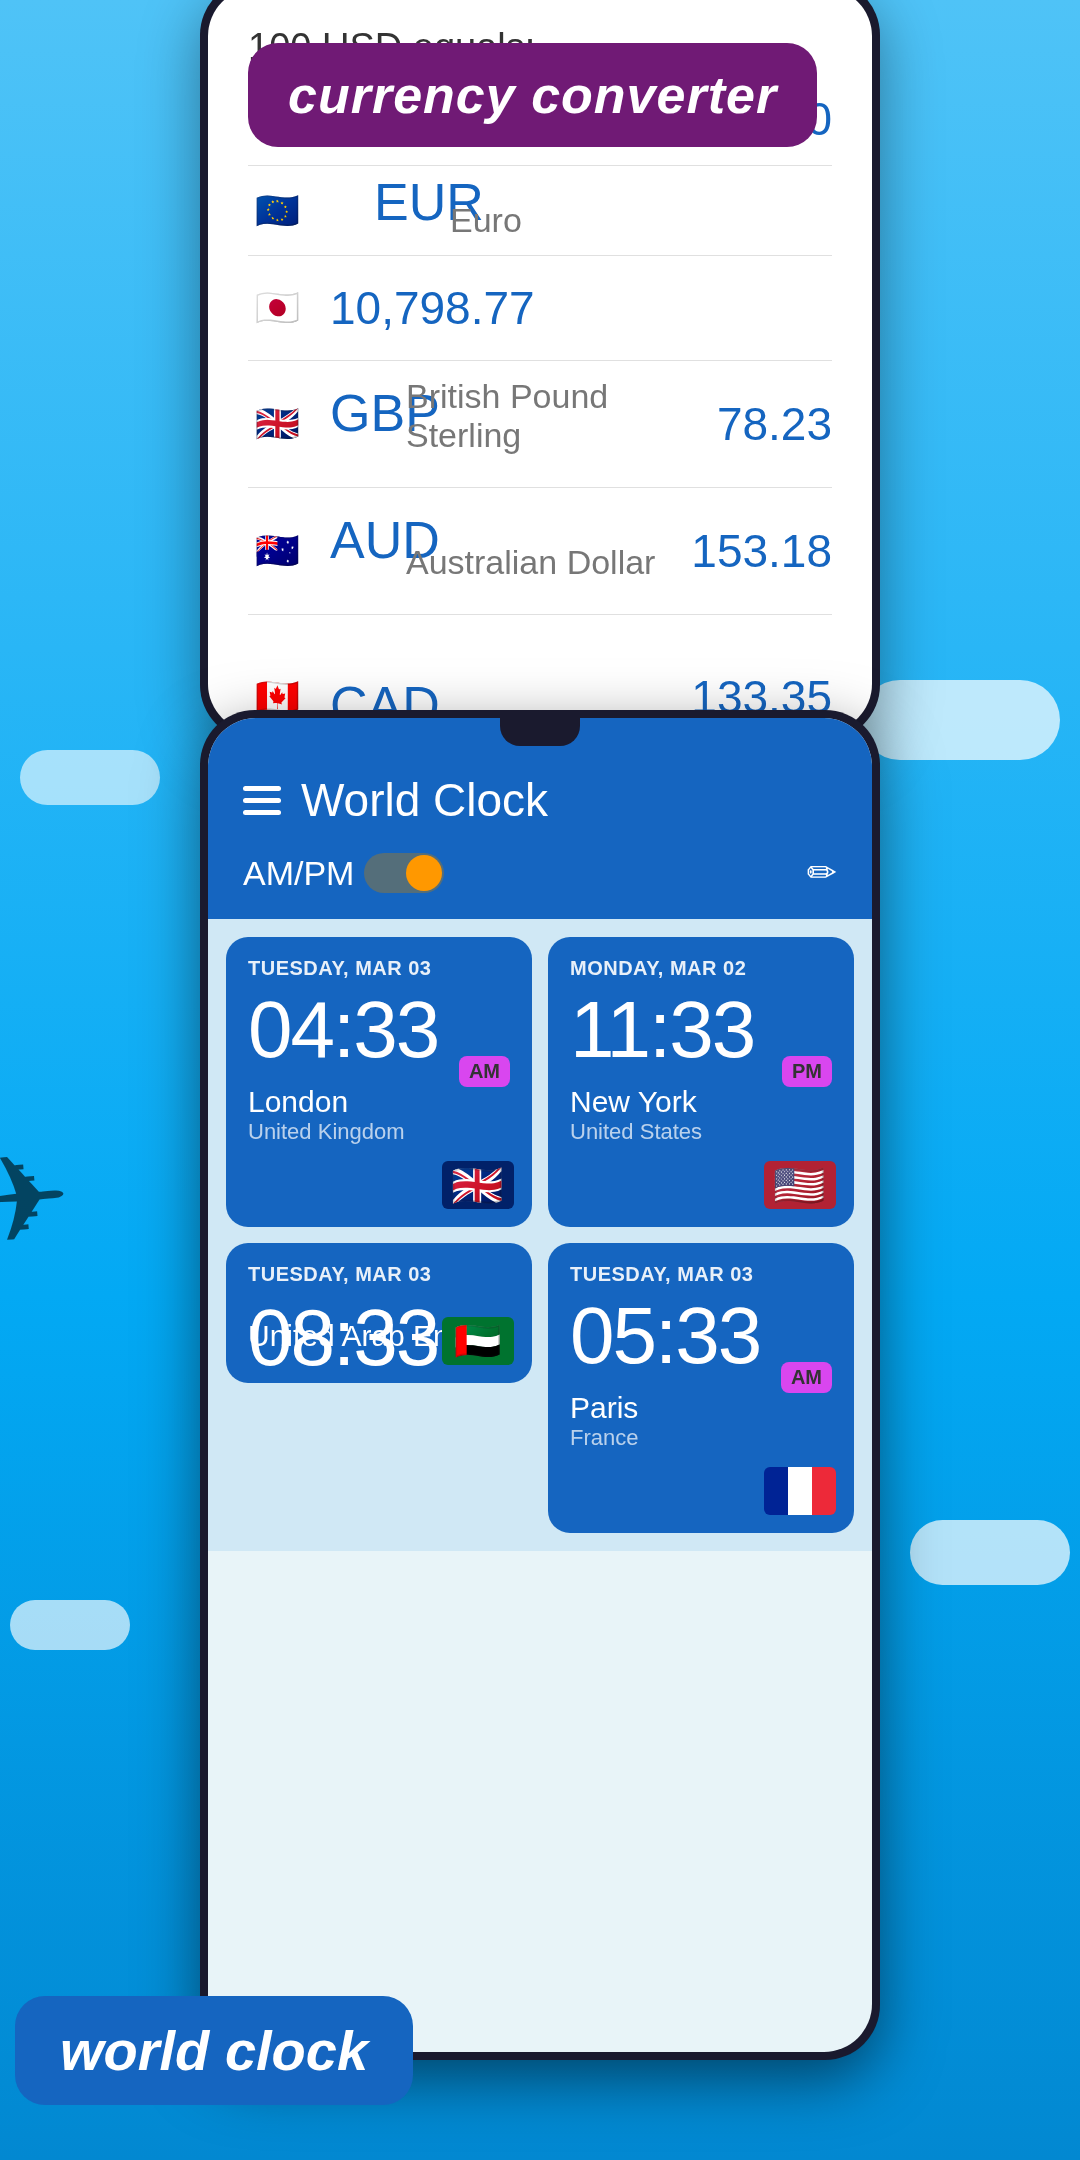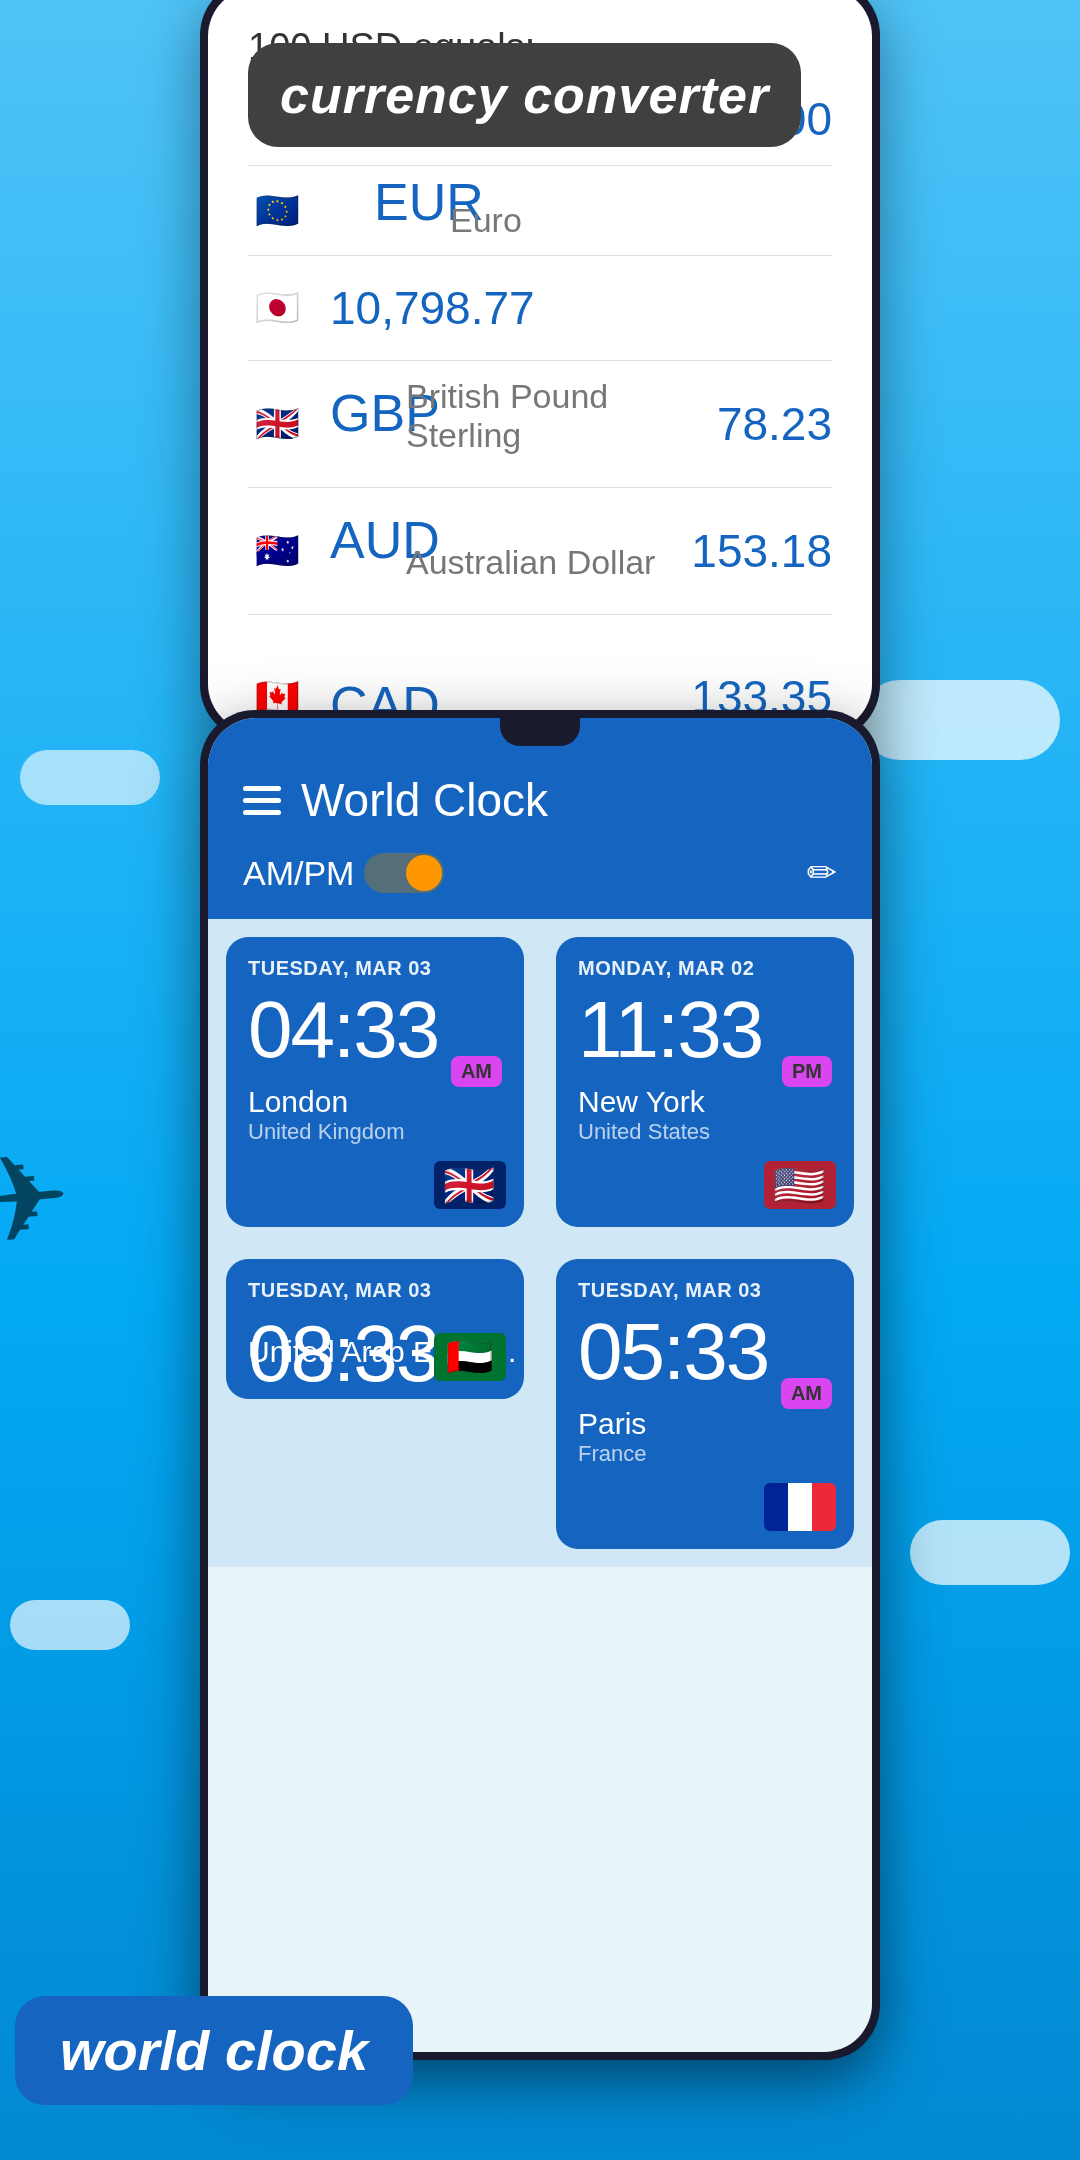--- a/index.html
+++ b/index.html
@@ -41,23 +41,23 @@
       border-radius: 48px;
       overflow: hidden;
       position: relative;
     }
 
     
     .currency-banner {
       position: absolute;
       top: 55px;
       left: 40px;
-      background: #404040;
+      background: #701a75;
       border-radius: 30px;
-      padding: 22px 32px;
+      padding: 22px 40px;
       z-index: 20;
     }
     .currency-banner-text {
       color: white;
       font-size: 52px;
       font-weight: 900;
       font-style: italic;
       letter-spacing: 1px;
     }
 
@@ -205,21 +205,21 @@
     }
     .edit-icon {
       color: white;
       font-size: 36px;
     }
 
     
     .wc-grid {
       display: grid;
       grid-template-columns: 1fr 1fr;
-      gap: 32px;
+      gap: 16px;
       padding: 18px;
       background: #d0e8f5;
     }
     .clock-card {
       background: #1565c0;
       border-radius: 22px;
       padding: 20px 22px 18px 22px;
       color: white;
       min-height: 290px;
       position: relative;

